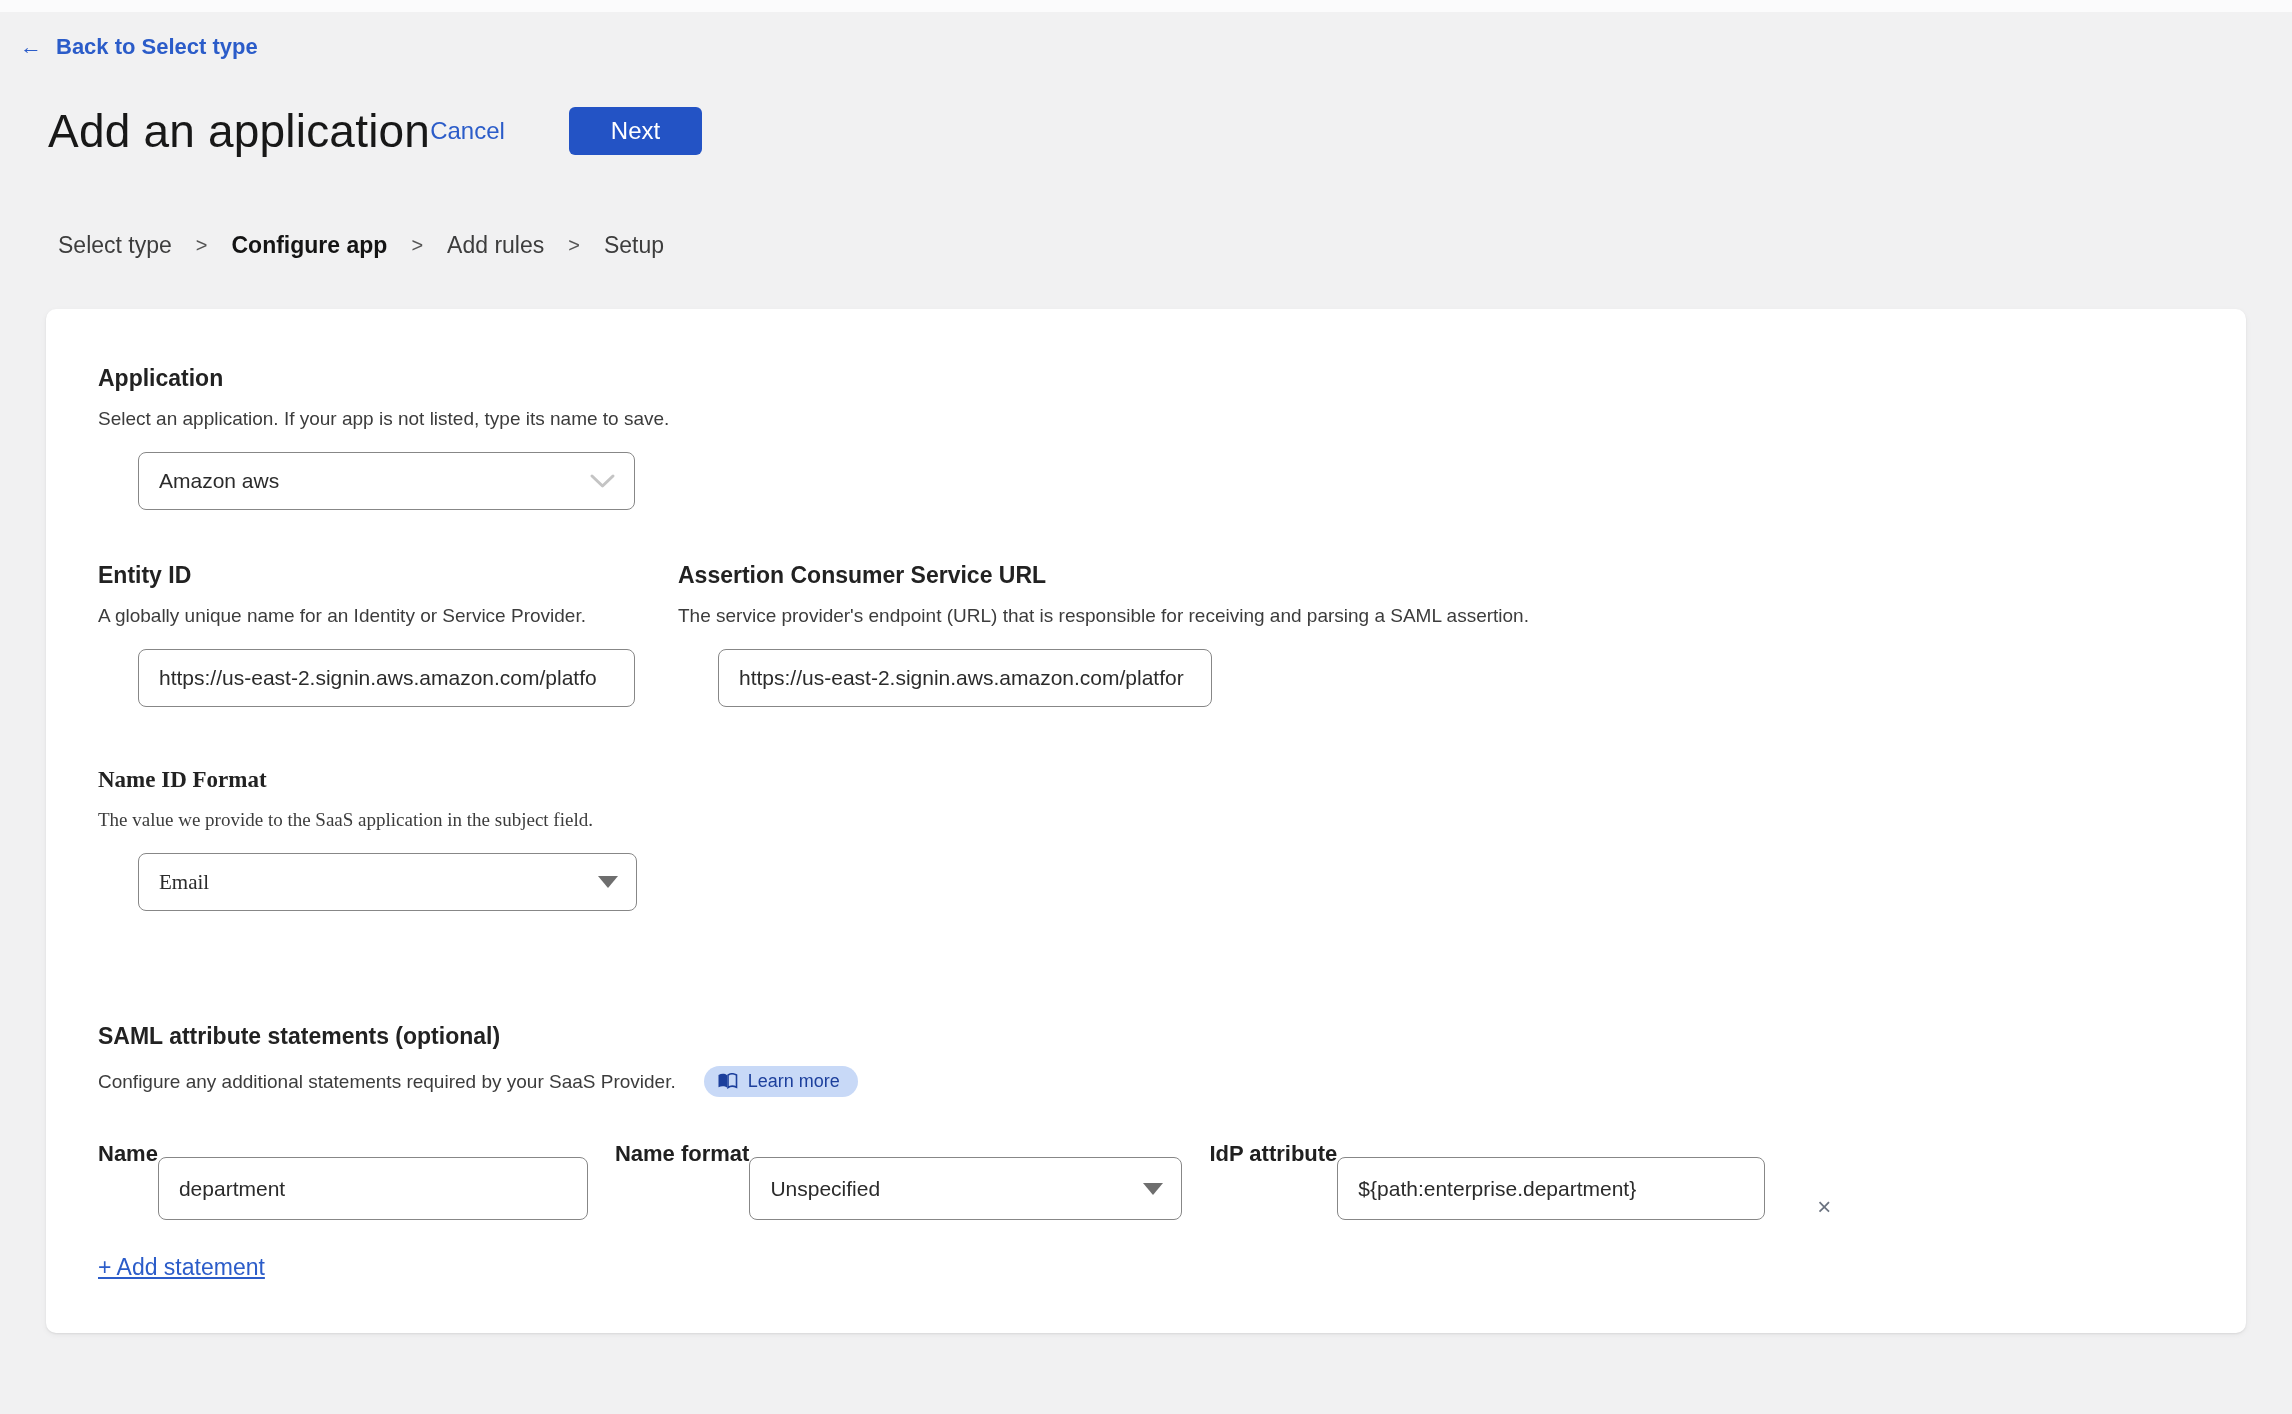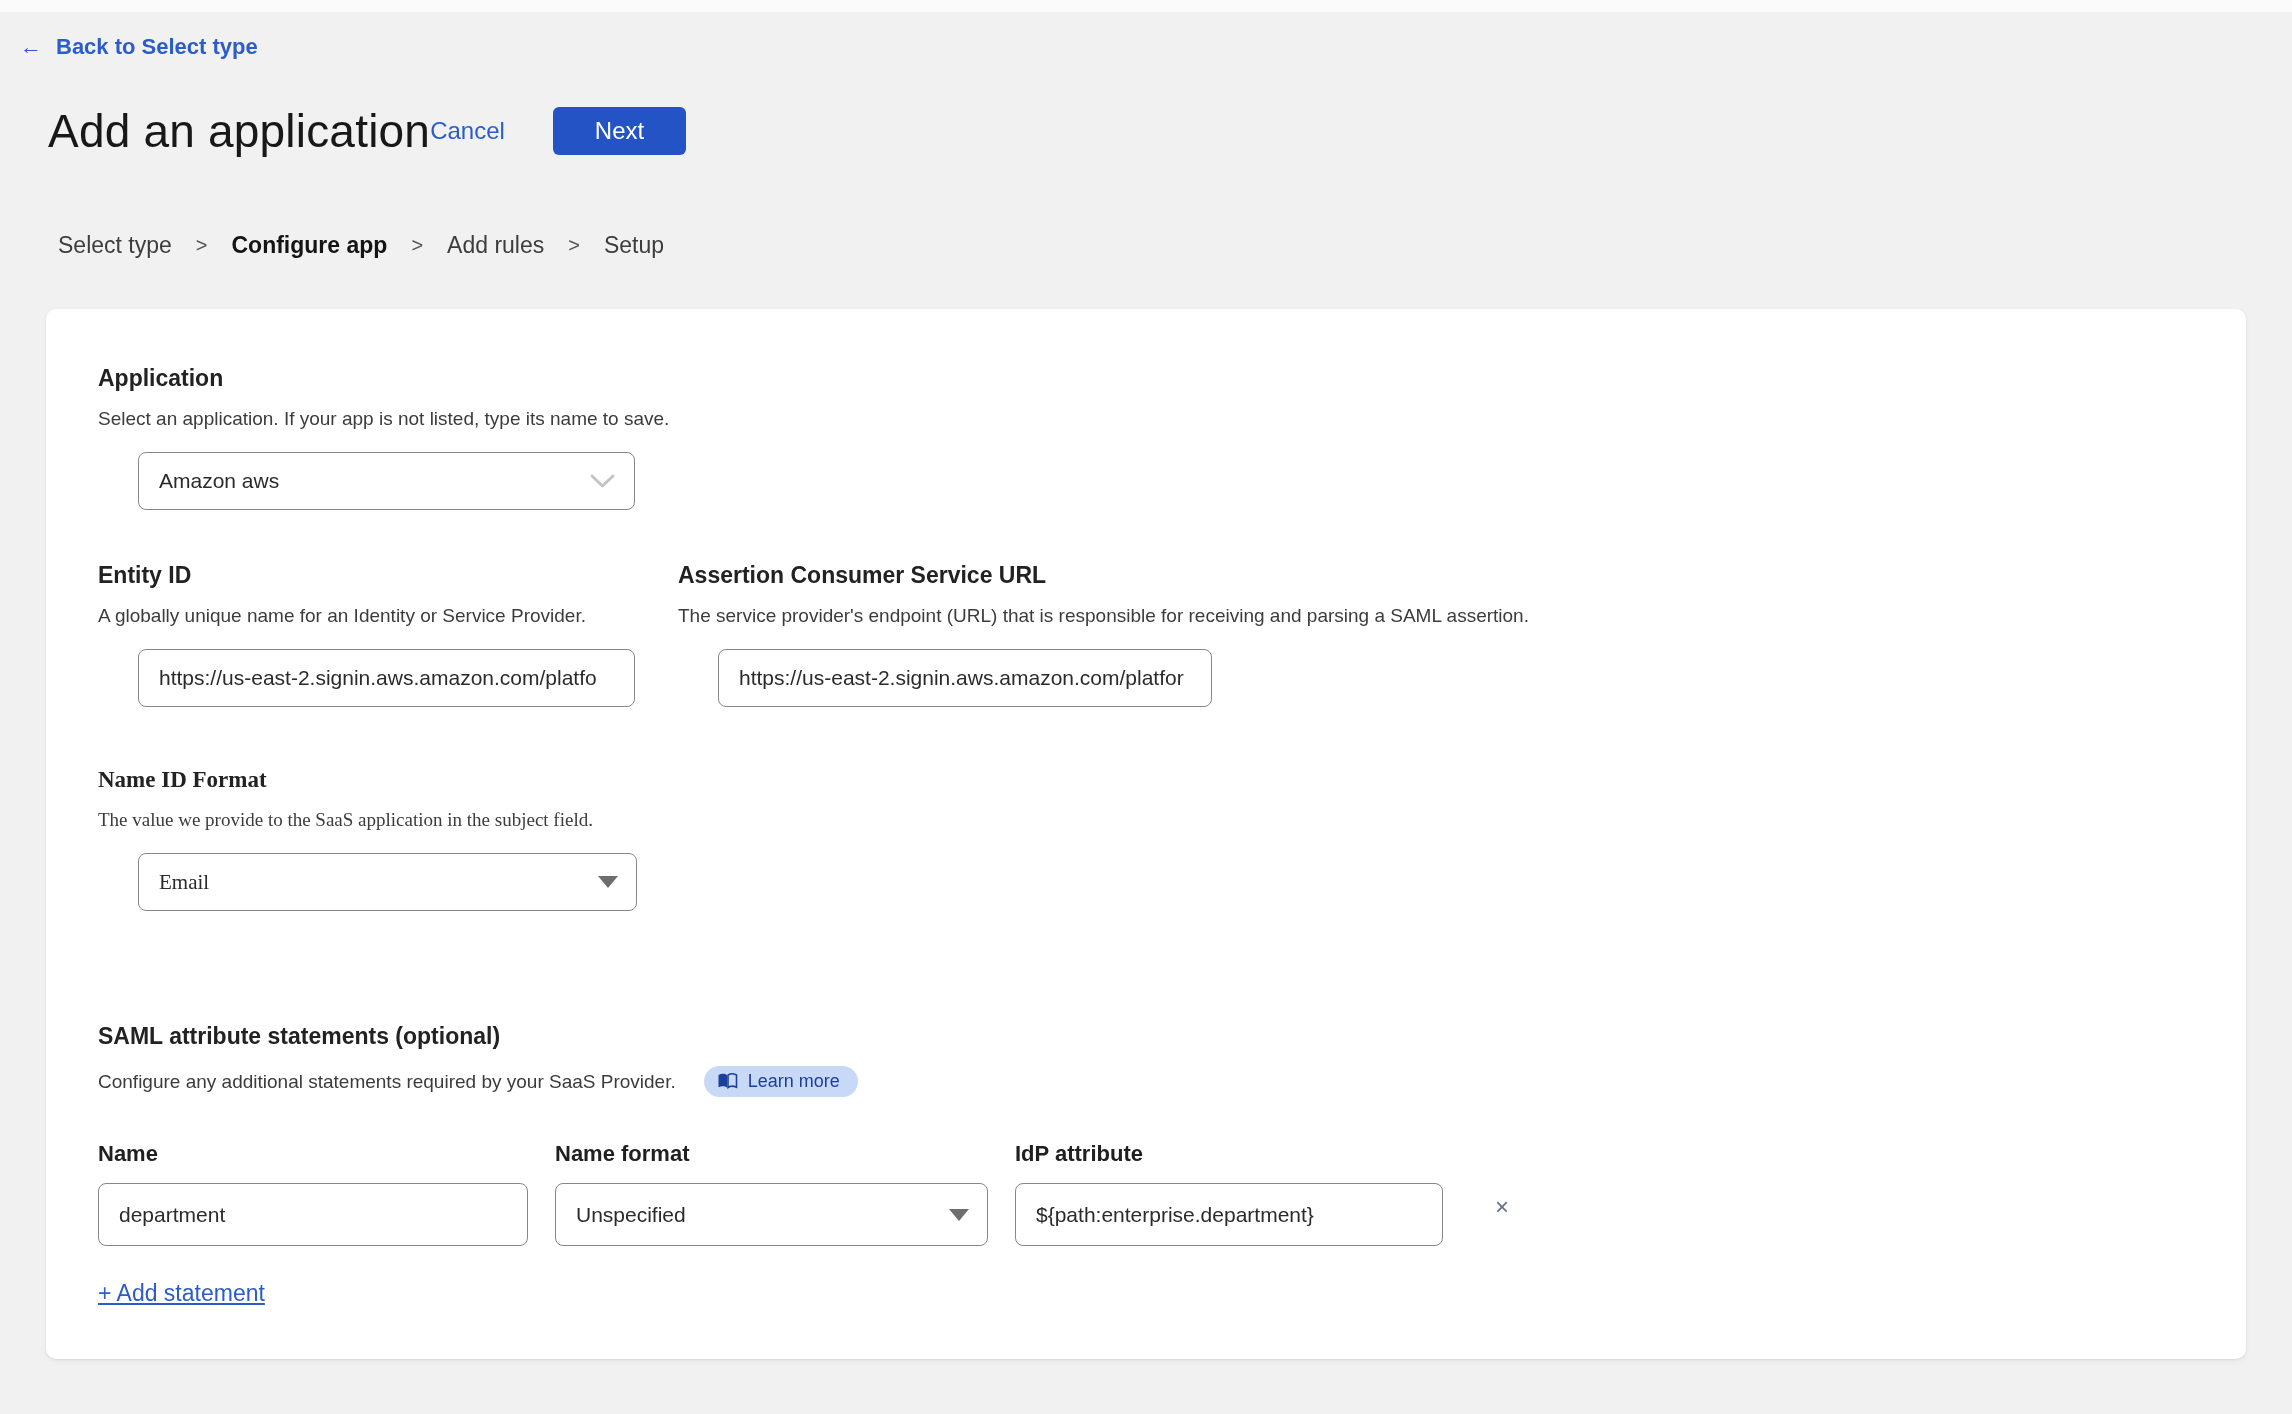--- a/index.html
+++ b/index.html
@@ -16,21 +16,21 @@
   .back-row { padding: 22px 0 0 20px; }
   .back-link {
     color: #2b5cc9; font-weight: 700; font-size: 22px;
     text-decoration: none; cursor: pointer; display: inline-flex; gap: 14px; align-items: center;
   }
   .header-row {
     margin-top: 44px; padding: 0 40px 0 48px;
     display: flex; justify-content: flex-start; align-items: center;
   }
   .page-title { font-size: 46px; font-weight: 400; color: #181818; letter-spacing: 0.2px; }
-  .header-actions { display: flex; align-items: center; gap: 48px; }
+  .header-actions { display: flex; align-items: center; gap: 64px; }
   .cancel-link { color: #2b5cc9; font-size: 24px; text-decoration: none; cursor: pointer; }
   .next-btn {
     background: #2353c5; color: #ffffff; font-size: 24px;
     font-family: inherit; border: none; border-radius: 6px;
     padding: 10px 42px; cursor: pointer;
   }
 
   
   .breadcrumb { margin-top: 74px; padding-left: 58px; font-size: 23px; display: flex; align-items: center; }
   .bc-item { color: #3d3d3d; cursor: default; }
@@ -76,21 +76,21 @@
   .desc-row { display: flex; align-items: center; gap: 28px; margin-top: 16px; }
   .desc-row .section-desc { margin-top: 0; }
   .pill {
     display: inline-flex; align-items: center; gap: 10px;
     background: #c8d9f7; color: #1c3f9c;
     border-radius: 16px; padding: 5px 18px 5px 13px;
     font-size: 18px; cursor: pointer; white-space: nowrap;
   }
 
   .statement-row { display: flex; align-items: flex-start; margin-top: 44px; }
-  .field { display: flex; flex-direction: column; }
+  .field { display: flex; flex-direction: row; }
   .field + .field { margin-left: 27px; }
   .field-label { font-size: 22px; font-weight: 700; color: #202020; }
   .field .text-input, .field .select-box { margin-top: 16px; height: 63px; }
   .fw430 { width: 430px; } .fw433 { width: 433px; } .fw428 { width: 428px; }
   .remove-btn {
     background: none; border: none; color: #6b7380;
     font-size: 24px; line-height: 1; cursor: pointer;
     margin: 54px 0 0 52px; font-family: inherit;
   }
   .add-link {

